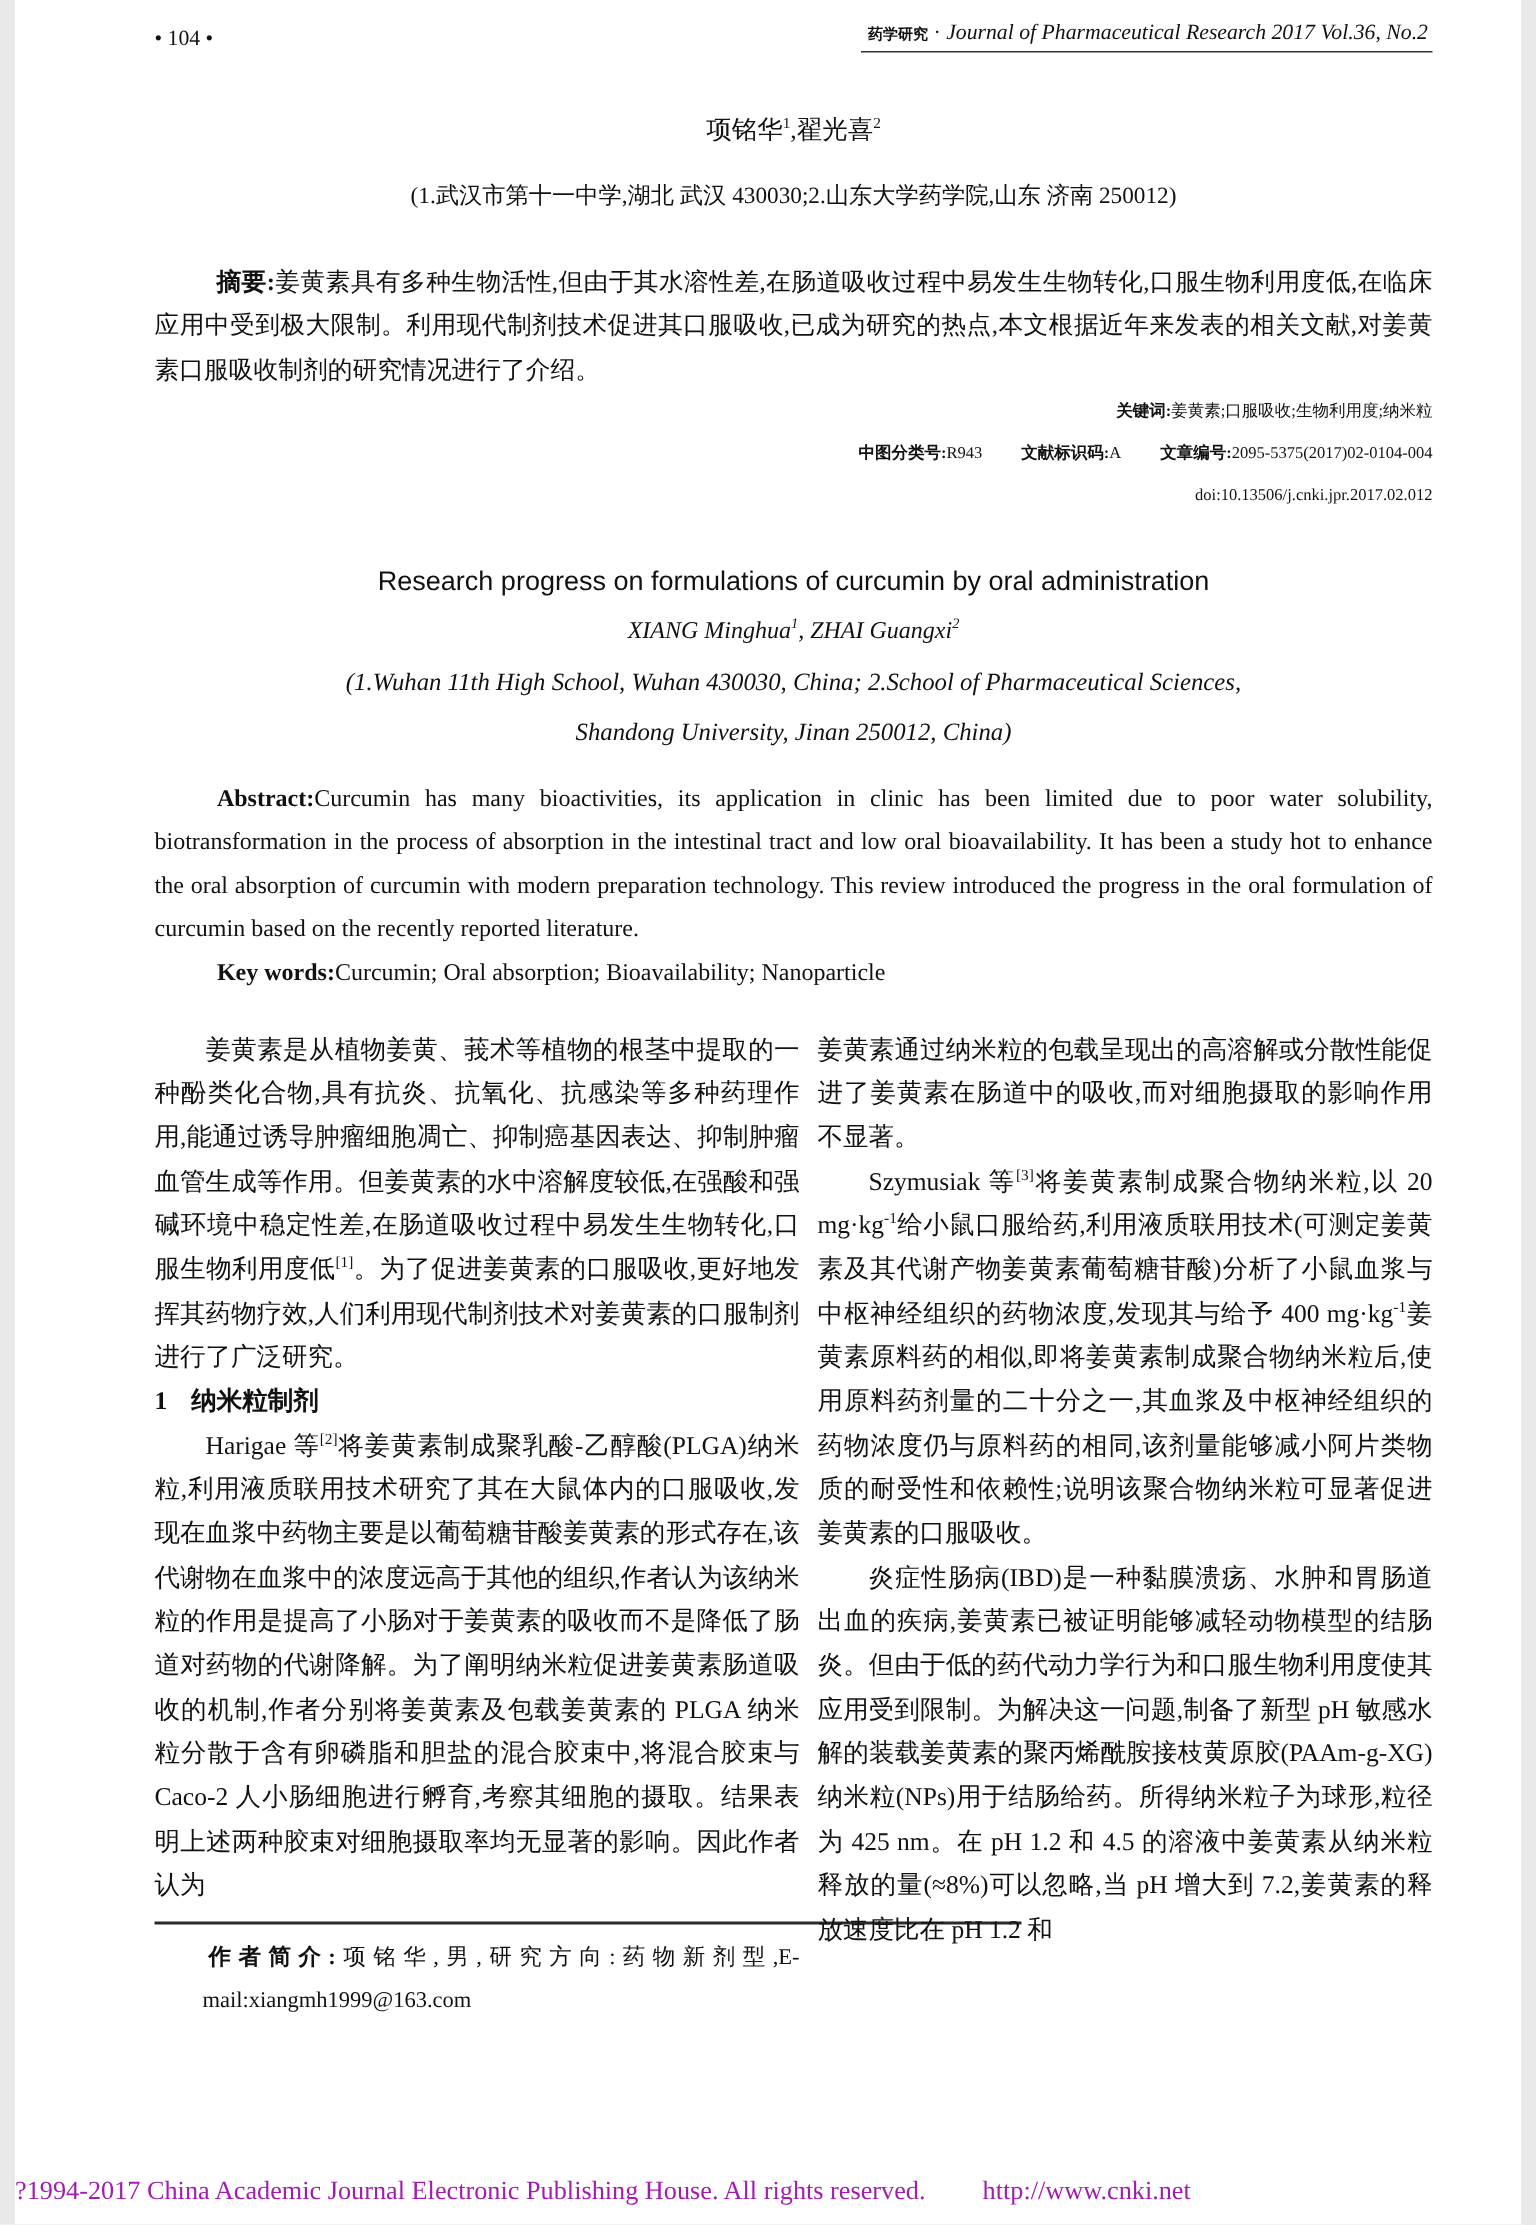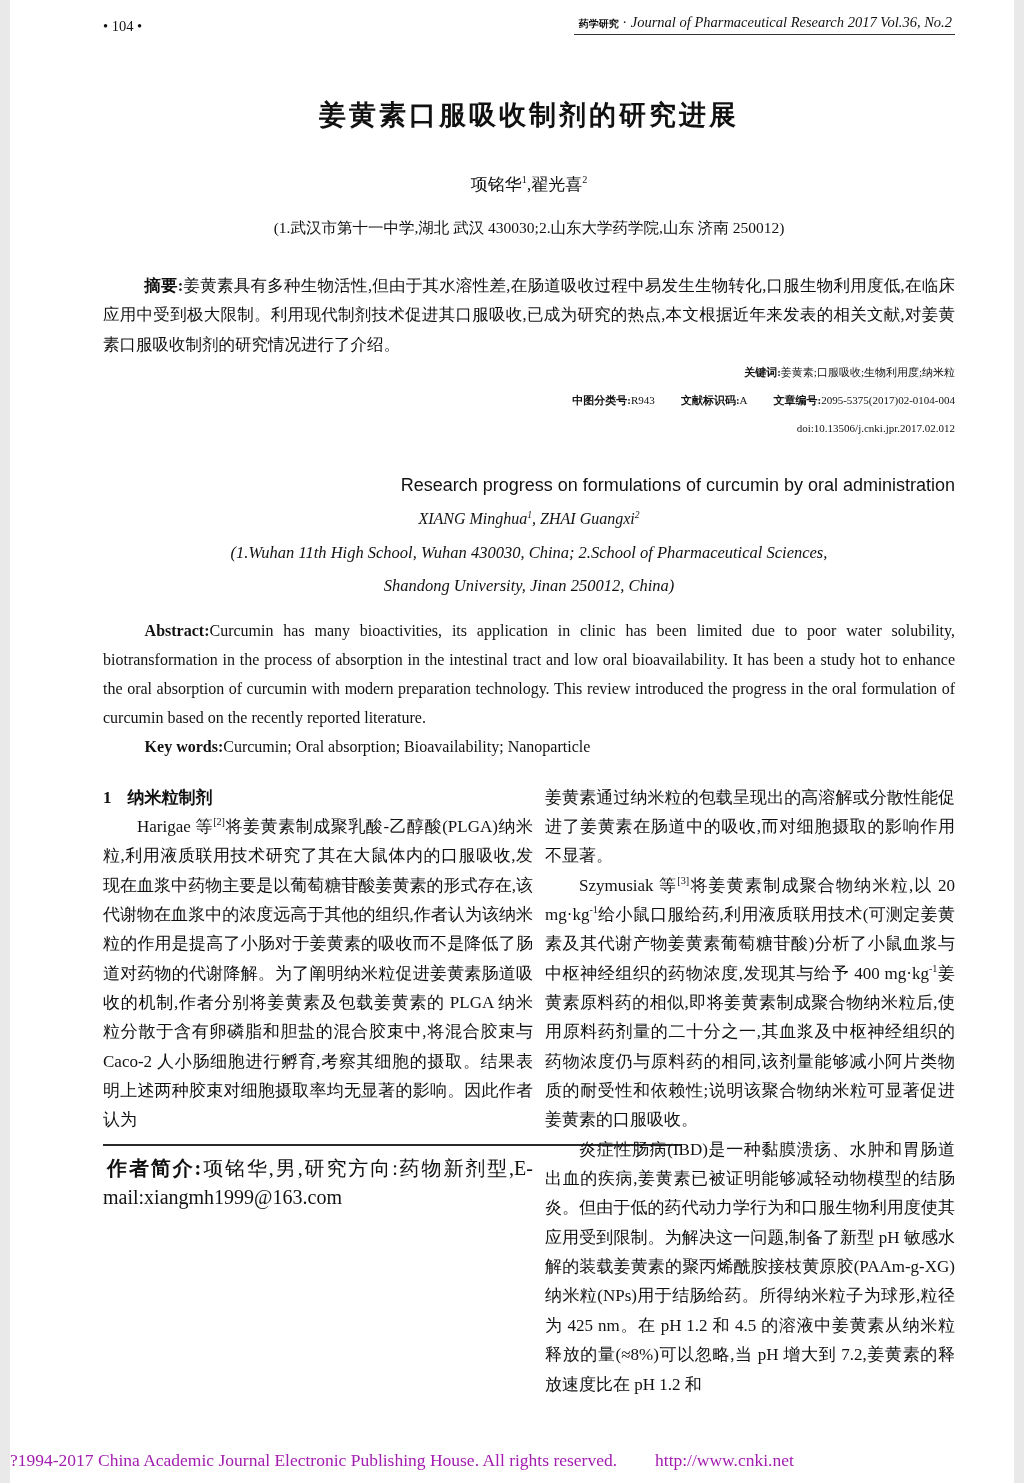--- a/index.html
+++ b/index.html
@@ -17,59 +17,58 @@
   
   .title-cn{margin-top:62px;text-align:center;font-size:27px;font-weight:700;letter-spacing:3px;}
   .authors-cn{margin-top:40px;text-align:center;font-size:17px;}
   .affil-cn{margin-top:22px;text-align:center;font-size:15.5px;}
   
   .abstract-cn{margin-top:32px;text-align:justify;text-indent:2.5em;font-size:16.5px;line-height:29.4px;}
   .metaline{font-size:11px;line-height:27.8px;text-indent:2em;text-align:right;}
   .metaline .lbl{font-weight:700;}
   .gap-sp{display:inline-block;width:26px;}
   
-  .en-title{margin-top:32px;text-align:right;font-size:18px;font-family:"Liberation Sans","DejaVu Sans",sans-serif;}
+  .en-title{margin-top:32px;text-align:center;font-size:18px;font-family:"Liberation Sans","DejaVu Sans",sans-serif;}
   .en-authors{margin-top:14px;text-align:center;font-size:16px;font-style:italic;}
   .en-affil{text-align:center;font-size:16.5px;font-style:italic;line-height:33px;}
   .en-affil .l1{margin-top:8px;}
   .en-abstract{margin-top:14px;text-align:justify;text-indent:2.6em;font-size:16px;line-height:29.2px;}
   .en-keywords{font-size:16px;line-height:29.2px;text-indent:2.6em;}
   .en-abstract .lbl,.en-keywords .lbl{font-weight:700;font-style:normal;}
   
   .cols{margin-top:21px;display:flex;gap:12px;font-size:17px;line-height:29.35px;text-align:justify;}
   .col{width:430px;}
   .col p{margin:0;text-indent:2em;}
   .col p.cont{text-indent:0;}
   .sec-h{font-weight:700;text-indent:0;}
   .sec-h .num{margin-right:16px;}
   sup{font-size:0.6em;line-height:0;}
   
   .fn-divider{margin-top:9px;width:578px;border-top:2px solid #2a2a2a;}
-  .footnote{margin-top:8px;font-size:20px;text-indent:4px;}
+  .footnote{margin-top:8px;font-size:15px;text-indent:4px;margin-left:32px;}
   .footnote .lbl{font-weight:700;}
   
   .footer{position:absolute;left:0;bottom:12px;white-space:nowrap;color:#a21caf;font-size:17.5px;}
   .footer .url{margin-left:38px;}
 </style>
 </head>
 <body>
 
 <div class="page">
   <div class="content">
 
     <div class="hdr">
       <span>• 104 •</span>
       <span class="hdr-right">
         <span class="cn">药学研究</span>
         <span>·</span>
         <span class="en">Journal of Pharmaceutical Research 2017 Vol.36, No.2</span>
       </span>
     </div>
 
-    <div class="title-cn">姜黄素口服吸收制剂的研究进展</div>
 
     <div class="authors-cn"><span>项铭华</span><sup>1</sup><span>,翟光喜</span><sup>2</sup></div>
 
     <div class="affil-cn">(1.武汉市第十一中学,湖北 武汉 430030;2.山东大学药学院,山东 济南 250012)</div>
 
     <div class="abstract-cn"><span class="lbl metaline-lbl" style="font-weight:700">摘要:</span><span>姜黄素具有多种生物活性,但由于其水溶性差,在肠道吸收过程中易发生生物转化,口服生物利用度低,在临床应用中受到极大限制。利用现代制剂技术促进其口服吸收,已成为研究的热点,本文根据近年来发表的相关文献,对姜黄素口服吸收制剂的研究情况进行了介绍。</span></div>
 
     <div class="metaline"><span class="lbl">关键词:</span><span>姜黄素;口服吸收;生物利用度;纳米粒</span></div>
 
     <div class="metaline"><span class="lbl">中图分类号:</span><span>R943</span><span class="gap-sp"></span><span class="lbl">文献标识码:</span><span>A</span><span class="gap-sp"></span><span class="lbl">文章编号:</span><span>2095-5375(2017)02-0104-004</span></div>
@@ -84,20 +83,21 @@
       <div class="l1">(1.Wuhan 11th High School, Wuhan 430030, China; 2.School of Pharmaceutical Sciences,</div>
       <div>Shandong University, Jinan 250012, China)</div>
     </div>
 
     <div class="en-abstract"><span class="lbl">Abstract:</span><span>Curcumin has many bioactivities, its application in clinic has been limited due to poor water solubility, biotransformation in the process of absorption in the intestinal tract and low oral bioavailability. It has been a study hot to enhance the oral absorption of curcumin with modern preparation technology. This review introduced the progress in the oral formulation of curcumin based on the recently reported literature.</span></div>
 
     <div class="en-keywords"><span class="lbl">Key words:</span><span>Curcumin; Oral absorption; Bioavailability; Nanoparticle</span></div>
 
     <div class="cols">
       <div class="col">
+        <p><span>姜黄素是从植物姜黄、莪术等植物的根茎中提取的一种酚类化合物,具有抗炎、抗氧化、抗感染等多种药理作用,能通过诱导肿瘤细胞凋亡、抑制癌基因表达、抑制肿瘤血管生成等作用。但姜黄素的水中溶解度较低,在强酸和强碱环境中稳定性差,在肠道吸收过程中易发生生物转化,口服生物利用度低</span><sup>[1]</sup><span>。为了促进姜黄素的口服吸收,更好地发挥其药物疗效,人们利用现代制剂技术对姜黄素的口服制剂进行了广泛研究。</span></p>
         <div class="sec-h"><span class="num">1</span><span>纳米粒制剂</span></div>
         <p><span>Harigae 等</span><sup>[2]</sup><span>将姜黄素制成聚乳酸-乙醇酸(PLGA)纳米粒,利用液质联用技术研究了其在大鼠体内的口服吸收,发现在血浆中药物主要是以葡萄糖苷酸姜黄素的形式存在,该代谢物在血浆中的浓度远高于其他的组织,作者认为该纳米粒的作用是提高了小肠对于姜黄素的吸收而不是降低了肠道对药物的代谢降解。为了阐明纳米粒促进姜黄素肠道吸收的机制,作者分别将姜黄素及包载姜黄素的 PLGA 纳米粒分散于含有卵磷脂和胆盐的混合胶束中,将混合胶束与 Caco-2 人小肠细胞进行孵育,考察其细胞的摄取。结果表明上述两种胶束对细胞摄取率均无显著的影响。因此作者认为</span></p>
         <div class="fn-divider"></div>
         <div class="footnote"><span class="lbl">作者简介:</span><span>项铭华,男,研究方向:药物新剂型,E-mail:xiangmh1999@163.com</span></div>
       </div>
       <div class="col">
         <p class="cont">姜黄素通过纳米粒的包载呈现出的高溶解或分散性能促进了姜黄素在肠道中的吸收,而对细胞摄取的影响作用不显著。</p>
         <p><span>Szymusiak 等</span><sup>[3]</sup><span>将姜黄素制成聚合物纳米粒,以 20 mg·kg</span><sup>-1</sup><span>给小鼠口服给药,利用液质联用技术(可测定姜黄素及其代谢产物姜黄素葡萄糖苷酸)分析了小鼠血浆与中枢神经组织的药物浓度,发现其与给予 400 mg·kg</span><sup>-1</sup><span>姜黄素原料药的相似,即将姜黄素制成聚合物纳米粒后,使用原料药剂量的二十分之一,其血浆及中枢神经组织的药物浓度仍与原料药的相同,该剂量能够减小阿片类物质的耐受性和依赖性;说明该聚合物纳米粒可显著促进姜黄素的口服吸收。</span></p>
         <p>炎症性肠病(IBD)是一种黏膜溃疡、水肿和胃肠道出血的疾病,姜黄素已被证明能够减轻动物模型的结肠炎。但由于低的药代动力学行为和口服生物利用度使其应用受到限制。为解决这一问题,制备了新型 pH 敏感水解的装载姜黄素的聚丙烯酰胺接枝黄原胶(PAAm-g-XG)纳米粒(NPs)用于结肠给药。所得纳米粒子为球形,粒径为 425 nm。在 pH 1.2 和 4.5 的溶液中姜黄素从纳米粒释放的量(≈8%)可以忽略,当 pH 增大到 7.2,姜黄素的释放速度比在 pH 1.2 和</p>
       </div>

